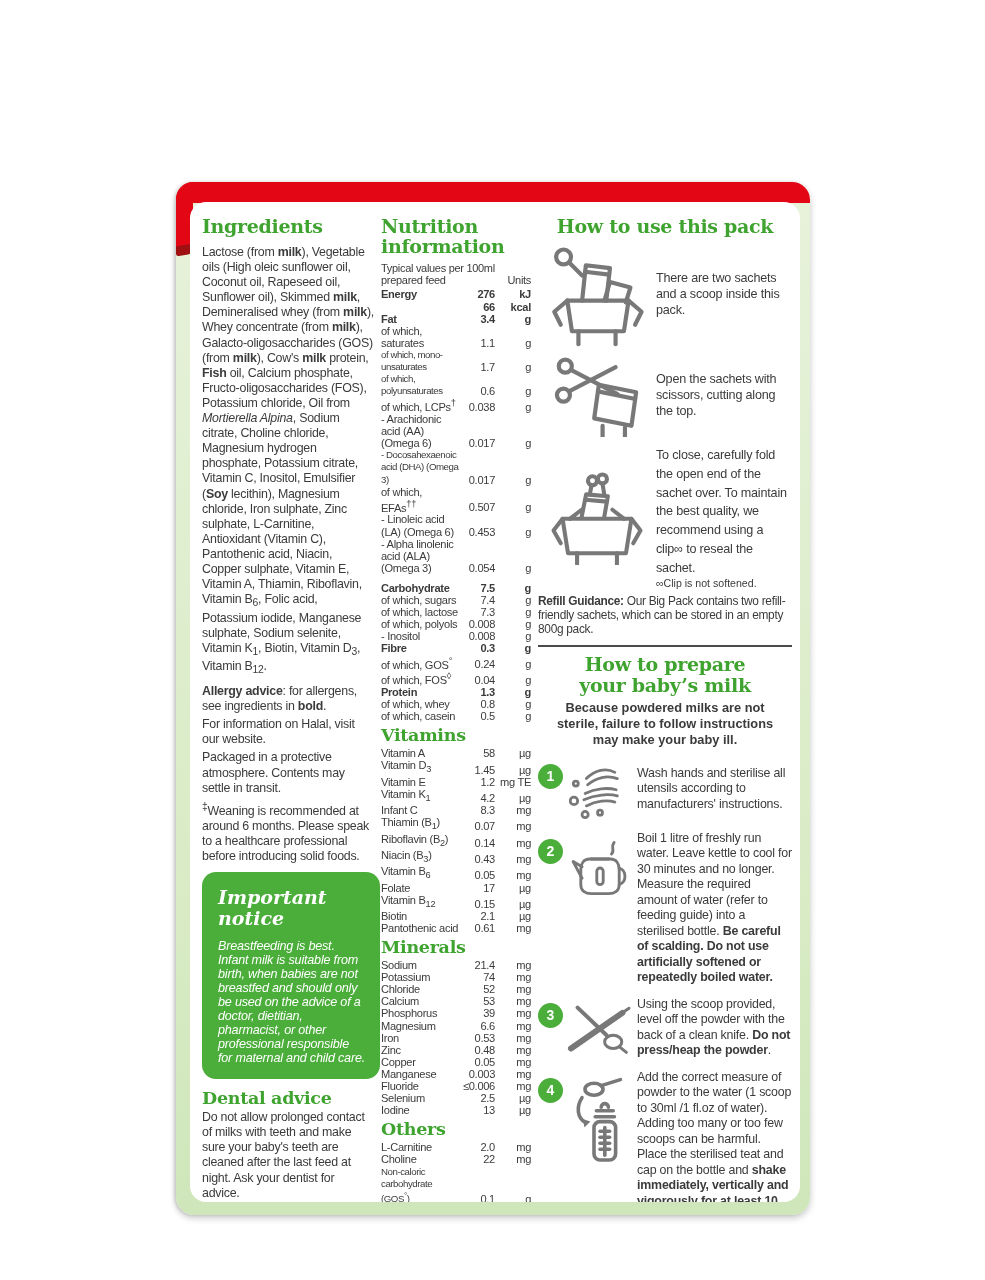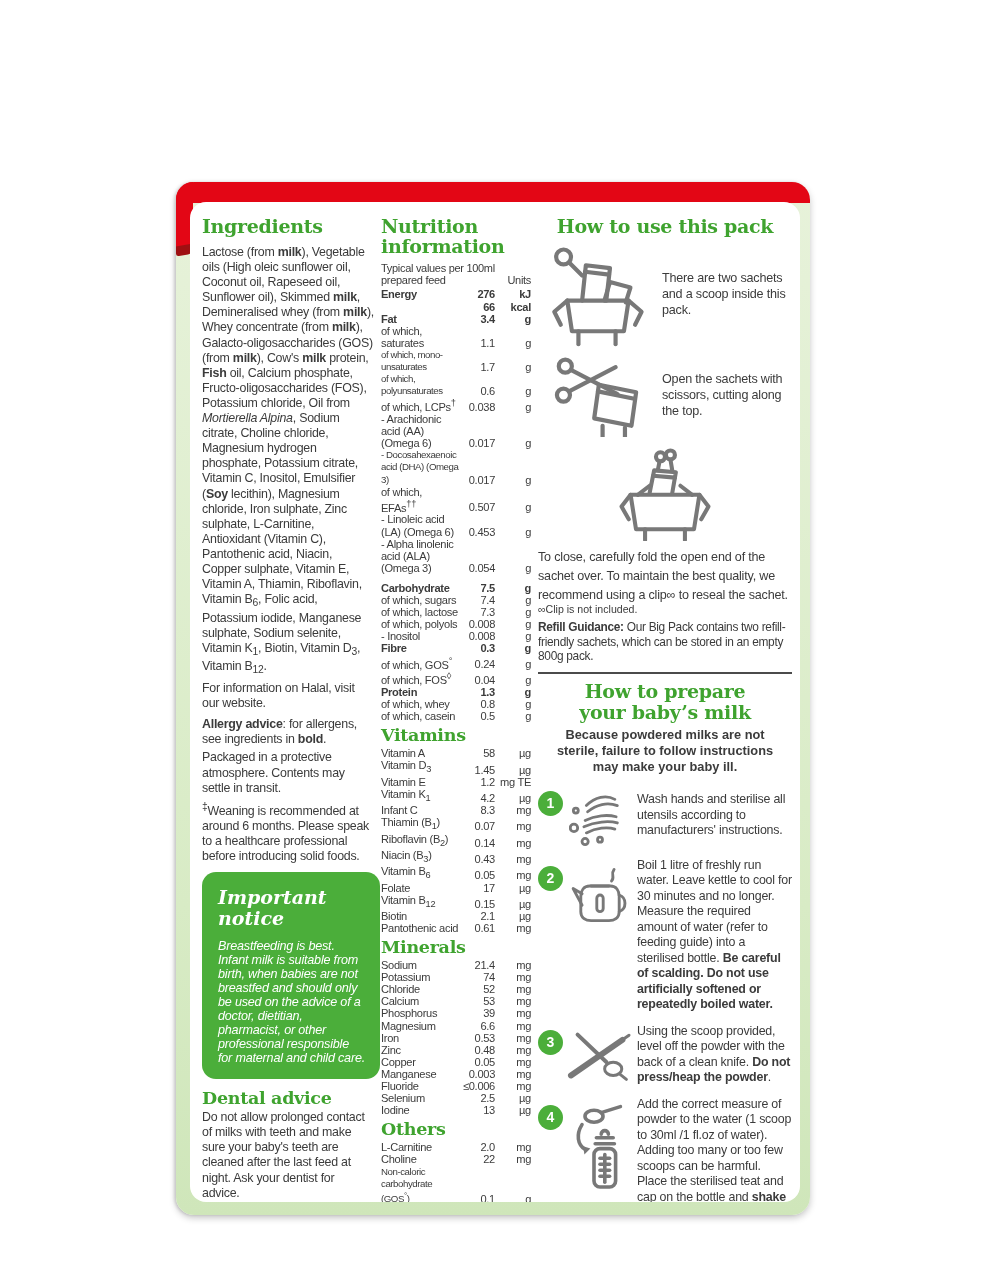--- a/index.html
+++ b/index.html
@@ -36,21 +36,21 @@
   .nrow{display:flex;align-items:flex-end;font-size:11.1px;line-height:12.1px;letter-spacing:-0.3px;}
   .nrow .lbl{flex:1;}
   .nrow .val{width:36px;text-align:right;flex:none;}
   .nrow .unit{width:36px;text-align:right;flex:none;white-space:nowrap;}
   .nrow.b{font-weight:bold;}
   .nrow.s .lbl{font-size:9.7px;letter-spacing:-0.45px;}
   .nspacer{height:8px;}
   .footnotes{font-size:9.9px;line-height:11.6px;letter-spacing:-0.35px;margin-top:5px;}
 
   
-  .usage-item{display:flex;align-items:center;gap:6px;margin-bottom:8px;}
+  .usage-item{display:flex;align-items:center;margin-bottom:8px;}
   .usage-icon{width:118px;flex:none;display:flex;justify-content:center;}
   .usage-text{flex:1;font-size:12.6px;line-height:15.8px;letter-spacing:-0.2px;}
   .note{font-size:10.6px;line-height:13px;}
   .refill{font-size:11.9px;line-height:14.4px;letter-spacing:-0.3px;margin-top:2px;}
   .rule{border-top:2.5px solid #4b4b4b;margin:8px 0 7px 0;}
   .intro{font-weight:bold;font-size:12.8px;line-height:16px;margin:4px 8px 8px 8px;}
   .step{display:flex;margin-bottom:9px;}
   .badge{width:25px;height:25px;border-radius:50%;background:var(--box-green);color:#fff;font-weight:bold;font-size:14px;display:flex;align-items:center;justify-content:center;flex:none;margin-top:8px;}
   .step-icon{width:74px;flex:none;display:flex;justify-content:center;align-items:flex-start;padding-top:4px;}
   .step-text{flex:1;font-size:12.4px;line-height:15.5px;letter-spacing:-0.2px;align-self:center;}
@@ -68,22 +68,22 @@
 
 <div class="package">
   <div class="red-top"></div>
   <div class="red-left"></div>
   <div class="panel">
     <div class="cols">
 
       <div class="col1">
         <div class="h1">Ingredients</div>
         <div class="body">Lactose (from <b>milk</b>), Vegetable oils (High oleic sunflower oil, Coconut oil, Rapeseed oil, Sunflower oil), Skimmed <b>milk</b>, Demineralised whey (from <b>milk</b>), Whey concentrate (from <b>milk</b>), Galacto-oligosaccharides (GOS) (from <b>milk</b>), Cow's <b>milk</b> protein, <b>Fish</b> oil, Calcium phosphate, Fructo-oligosaccharides (FOS), Potassium chloride, Oil from <i>Mortierella Alpina</i>, Sodium citrate, Choline chloride, Magnesium hydrogen phosphate, Potassium citrate, Vitamin C, Inositol, Emulsifier (<b>Soy</b> lecithin), Magnesium chloride, Iron sulphate, Zinc sulphate, L-Carnitine, Antioxidant (Vitamin C), Pantothenic acid, Niacin, Copper sulphate, Vitamin E, Vitamin A, Thiamin, Riboflavin, Vitamin B<sub>6</sub>, Folic acid, Potassium iodide, Manganese sulphate, Sodium selenite, Vitamin K<sub>1</sub>, Biotin, Vitamin D<sub>3</sub>, Vitamin B<sub>12</sub>.</div>
+        <div class="body" style="margin-top:6px;"><b>Allergy advice</b>: for allergens,<br>see ingredients in <b>bold</b>.</div>
         <div class="body" style="margin-top:3px;">For information on Halal, visit our website.</div>
-        <div class="body" style="margin-top:6px;"><b>Allergy advice</b>: for allergens,<br>see ingredients in <b>bold</b>.</div>
         <div class="body" style="margin-top:3px;">Packaged in a protective atmosphere. Contents may settle in transit.</div>
         <div class="body" style="margin-top:3px;"><sup>‡</sup>Weaning is recommended at around 6 months. Please speak to a healthcare professional before introducing solid foods.</div>
 
         <div class="notice">
           <div class="nt">Important notice</div>
           <div class="nb">Breastfeeding is best. Infant milk is suitable from birth, when babies are not breastfed and should only be used on the advice of a doctor, dietitian, pharmacist, or other professional responsible for maternal and child care.</div>
         </div>
 
         <div class="h2">Dental advice</div>
         <div class="body">Do not allow prolonged contact of milks with teeth and make sure your baby's teeth are cleaned after the last feed at night. Ask your dentist for advice.</div>
@@ -413,21 +413,21 @@
                 <path d="M52,32 L92,40 L87,76 L47,68 Z"></path>
                   <path d="M51,39 L90,47"></path>
                 <path d="M56,76 L56,88"></path>
                   <path d="M80,78 L80,88"></path>
               </g>
             </svg>
           </span>
           <span class="usage-text">Open the sachets with scissors, cutting along the top.</span>
         </div>
 
-        <div class="usage-item" style="margin-bottom:4px;flex-direction:column;">
+        <div class="usage-item" style="margin-bottom:4px;">
           <span class="usage-icon">
             <svg width="96" height="96" viewBox="0 0 100 106">
               <g class="ico">
                 <circle cx="45" cy="13" r="5"></circle>
                   <circle cx="56" cy="11" r="5"></circle>
                 <path d="M44,18 L42,28"></path>
                   <path d="M56,16 L58,28"></path>
                 <path d="M33,53 L38,28 L62,30 L58,53"></path>
                   <path d="M37,34 L61,36"></path>
                 <path d="M12,55 L88,55 L82,93 L18,93 Z"></path>
@@ -435,21 +435,21 @@
                   <path d="M88,55 L98,68 L90,82"></path>
                 <path d="M20,55 L33,45"></path>
                   <path d="M80,55 L67,45"></path>
                 <path d="M28,93 L28,105"></path>
                   <path d="M72,93 L72,105"></path>
               </g>
             </svg>
           </span>
           <span>
             <span class="usage-text">To close, carefully fold the open end of the sachet over. To maintain the best quality, we recommend using a clip∞ to reseal the sachet.</span>
-            <div class="note">∞Clip is not included.</div>
+            <div class="note">∞Clip is not softened.</div>
           </span>
         </div>
 
         <div class="refill"><b>Refill Guidance:</b> Our Big Pack contains two refill-friendly sachets, which can be stored in an empty 800g pack.</div>
         <div class="rule"></div>
 
         <div class="h1 center" style="margin-bottom:2px;line-height:21px;">
           <div>How to prepare</div>
           <div>your baby’s milk</div>
         </div>

